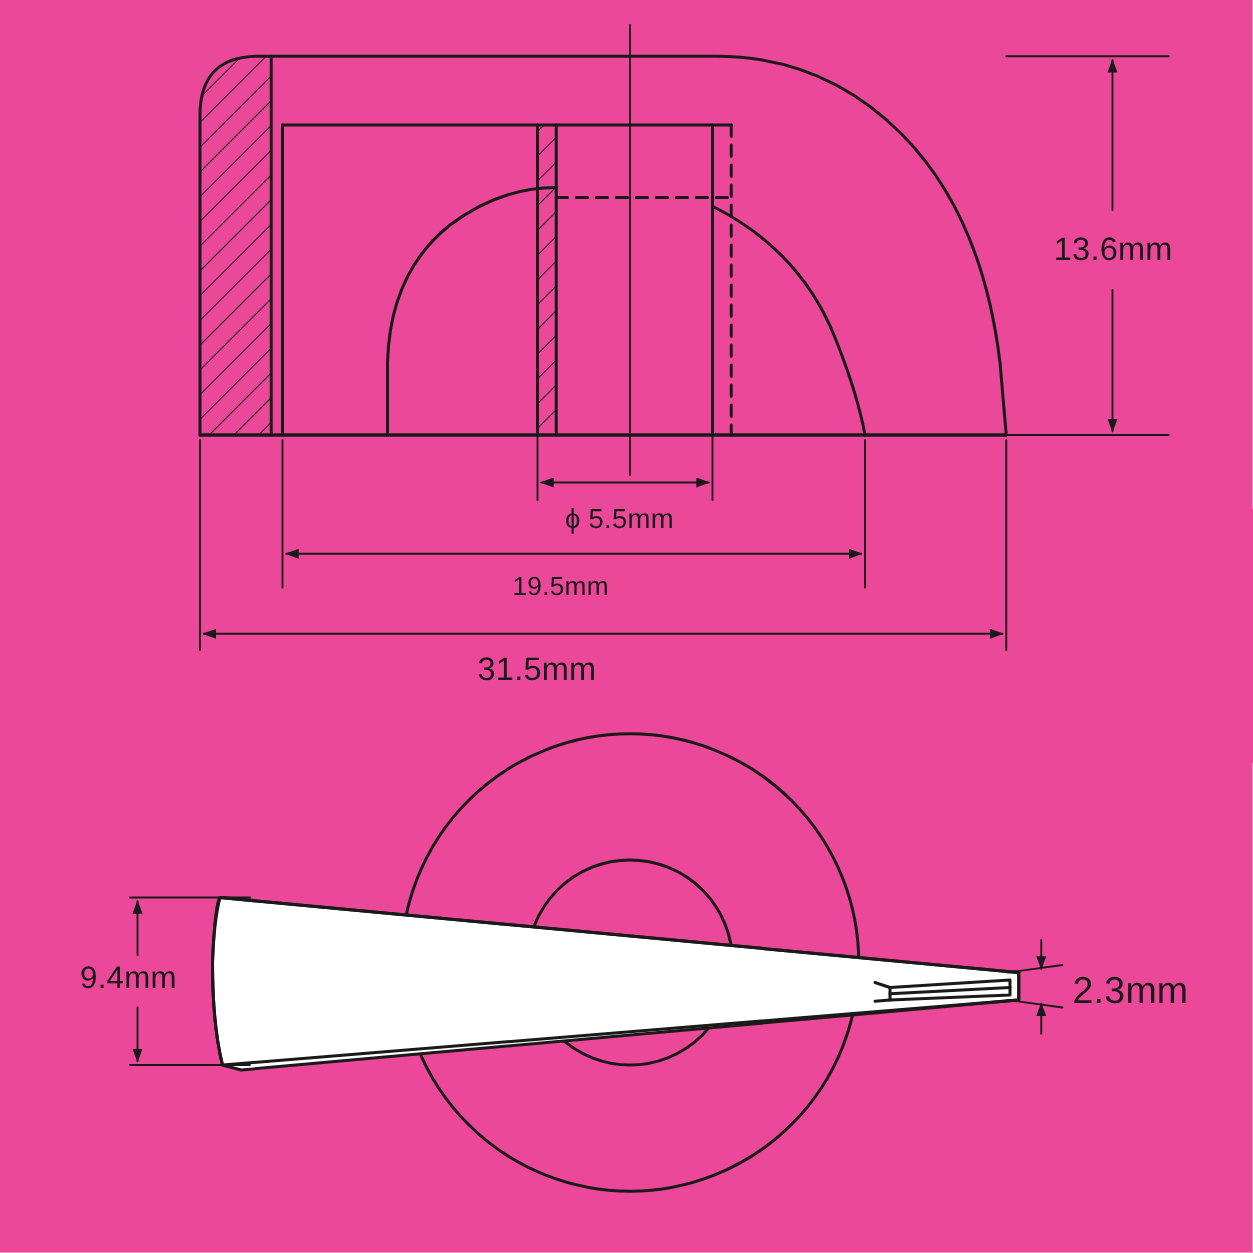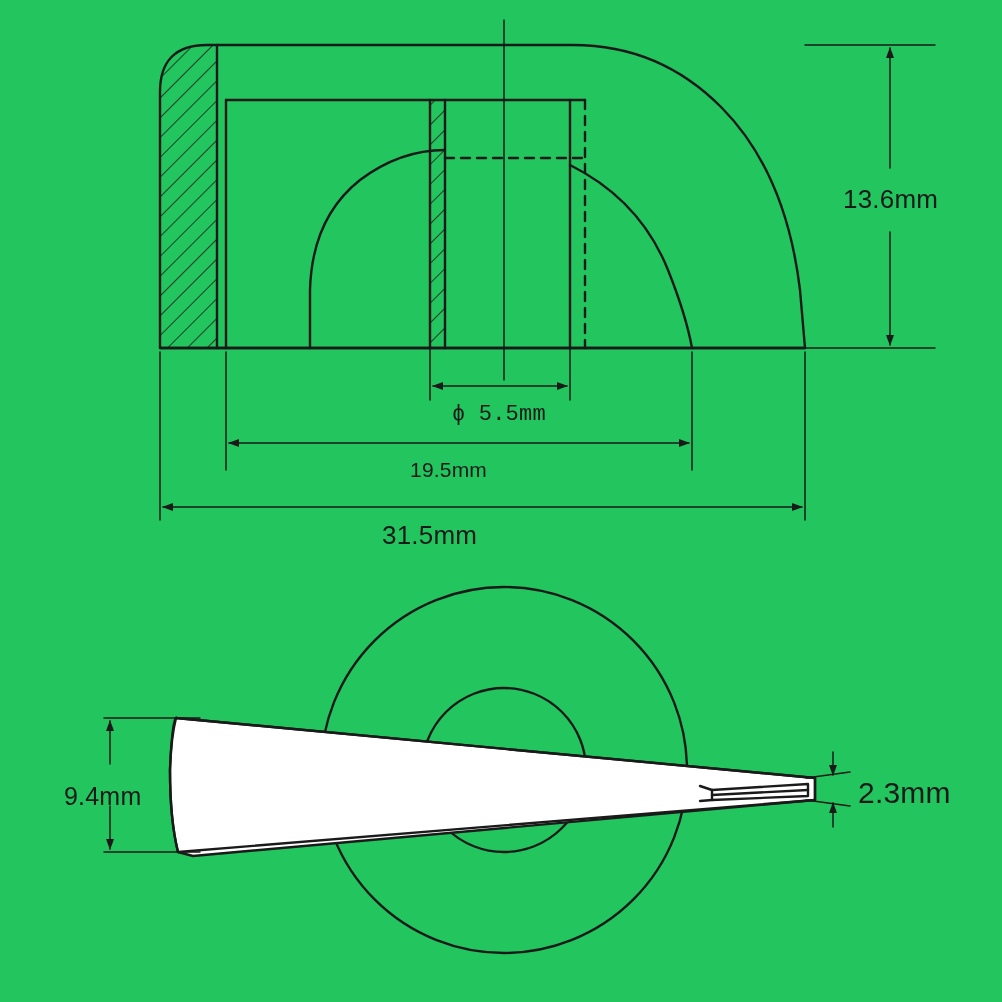--- a/index.html
+++ b/index.html
@@ -11,42 +11,42 @@
     width: 1002px;
     height: 1002px;
     font-family: "Liberation Sans", sans-serif;
     color: #1a1a1a;
     overflow: hidden;
   }
   #stage {
     position: relative;
     width: 1002px;
     height: 1002px;
-    background: #22c55e;
+    background: #ec4899;
   }
   svg#drawing {
     position: absolute;
     left: 0;
     top: 0;
     width: 1002px;
     height: 1002px;
     display: block;
   }
   .dim-label {
     position: absolute;
     font-family: "Liberation Sans", sans-serif;
     color: #1a1a1a;
     white-space: nowrap;
     letter-spacing: 0.2px;
   }
   .dim-13 { font-size: 26px; }
   .dim-phi { font-size: 22px; }
   .dim-195 { font-size: 21px; }
   .dim-315 { font-size: 26px; }
-  .dim-94 { font-size: 25px; margin-top: 14px; }
+  .dim-94 { font-size: 25px; }
   .dim-23 { font-size: 30px; }
 </style>
 </head>
 <body>
 
 <div id="stage">
 
   <svg id="drawing" viewBox="0 0 1002 1002">
     <defs>
       <pattern id="hatch" width="14" height="14" patternTransform="rotate(45)" patternUnits="userSpaceOnUse">
@@ -143,21 +143,21 @@
         <line x1="806" y1="800" x2="850" y2="806"></line>
         <line x1="833" y1="752" x2="833" y2="775" marker-end="url(#arrowEnd)"></line>
         <line x1="833" y1="803" x2="833" y2="827" marker-start="url(#arrowStart)"></line>
       </g>
 
     </g>
   </svg>
 
   <div class="dim-label dim-13" style="left:843px; top:184px;">13.6mm</div>
 
-  <div class="dim-label dim-phi" style="left:452px; top:402px;font-family:Liberation Mono, monospace;">ϕ 5.5mm</div>
+  <div class="dim-label dim-phi" style="left:452px; top:402px;">ϕ 5.5mm</div>
 
   <div class="dim-label dim-195" style="left:410px; top:458px;">19.5mm</div>
 
   <div class="dim-label dim-315" style="left:382px; top:520px;">31.5mm</div>
 
   <div class="dim-label dim-94" style="left:64px; top:768px;">9.4mm</div>
 
   <div class="dim-label dim-23" style="left:858px; top:776px;">2.3mm</div>
 
 </div>

